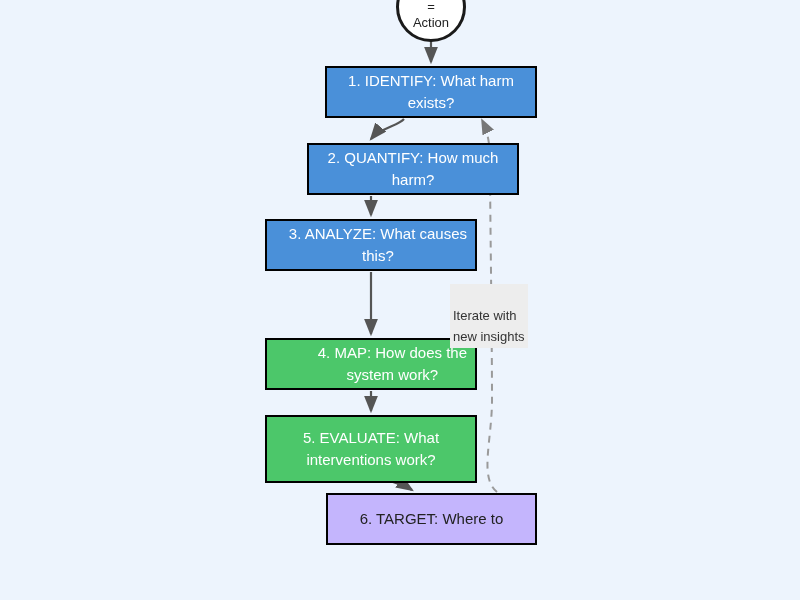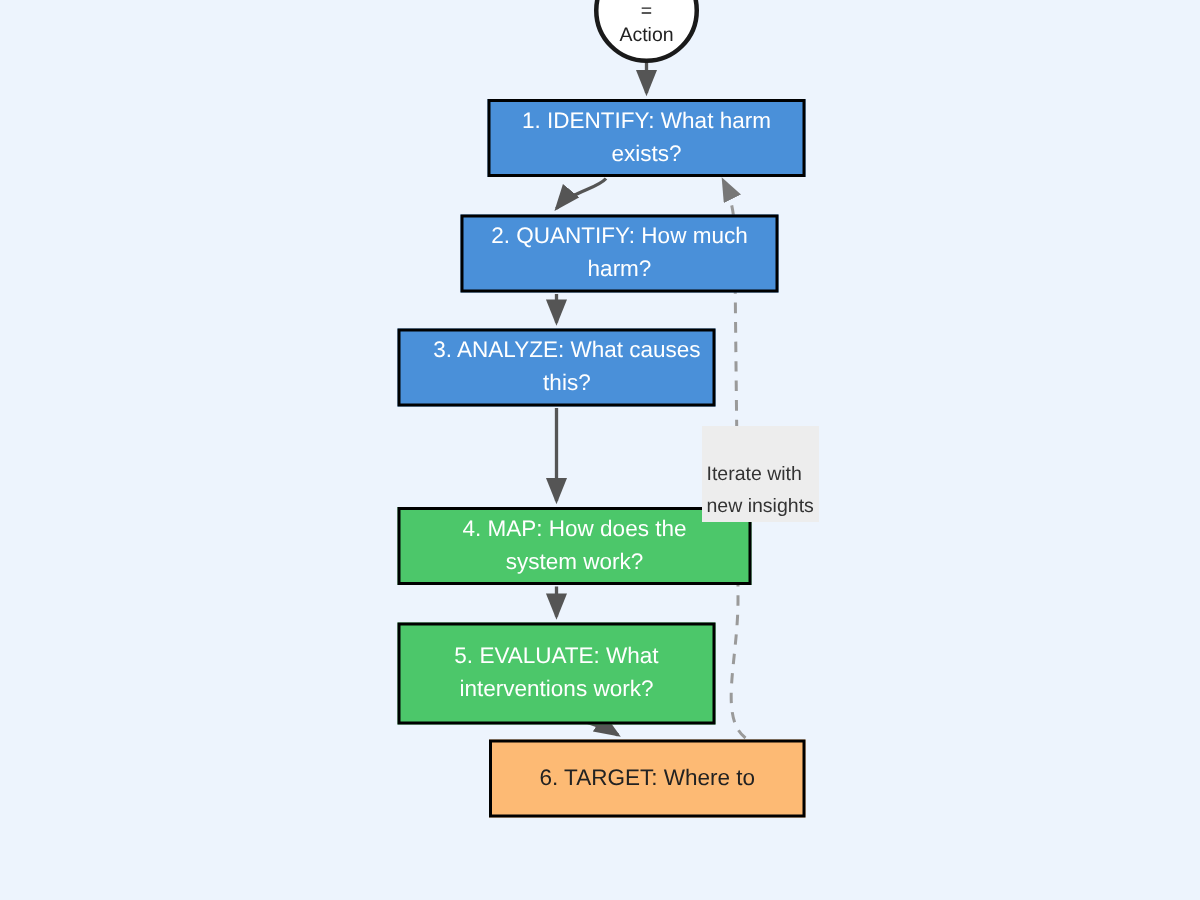--- a/index.html
+++ b/index.html
@@ -42,21 +42,21 @@
   }
   .node.blue {
     background: #4a90d9;
     color: #ffffff;
   }
   .node.green {
     background: #4cc76a;
     color: #ffffff;
   }
   .node.orange {
-    background: #fdba74;
+    background: #c4b5fd;
     color: #222222;
   }
   .node.circle {
     background: #ffffff;
     color: #222222;
     border-radius: 50%;
     border: 3px solid #1a1a1a;
     font-size: 13px;
     line-height: 1.25;
   }
@@ -114,32 +114,32 @@
   <div class="node blue" style="left:265px; top:143px; width:212px; height:52px;margin-left:42px;">
     <span>2. QUANTIFY: How much
 harm?</span>
   </div>
 
   <div class="node blue" style="left:265px; top:219px; width:212px; height:52px;justify-content:flex-end;">
     <span>3. ANALYZE: What causes
 this?</span>
   </div>
 
-  <div class="node green" style="left:265px; top:338px; width:236px; height:52px;">
+  <div class="node green" style="left:265px; top:338px; width:212px; height:52px;justify-content:flex-end;">
     <span>4. MAP: How does the
 system work?</span>
   </div>
 
   <div class="node green" style="left:265px; top:415px; width:212px; height:68px;">
     <span>5. EVALUATE: What
 interventions work?</span>
   </div>
 
   <div class="node orange" style="left:326px; top:493px; width:211px; height:52px;">
     <span>6. TARGET: Where to</span>
   </div>
 
-  <div class="edge-label" style="left:468px; top:284px;">
+  <div class="edge-label" style="left:450px; top:284px;">
     <span>Iterate with
 new insights</span>
   </div>
 
 </div>
 
 </body></html>

